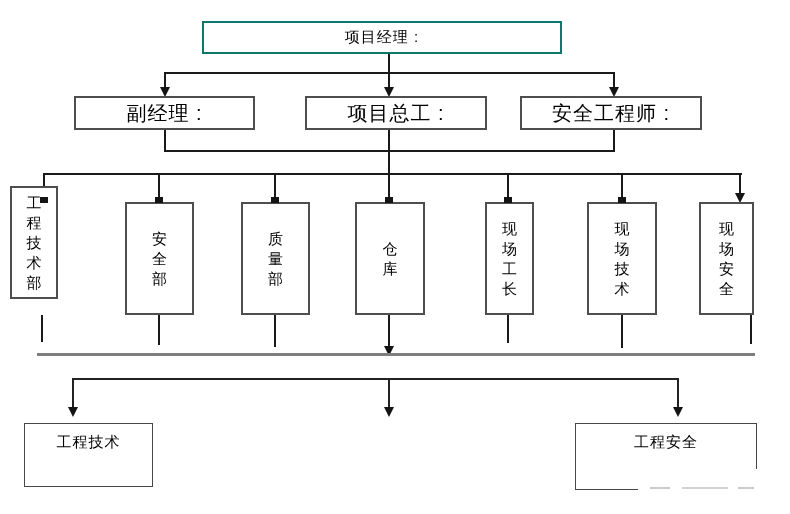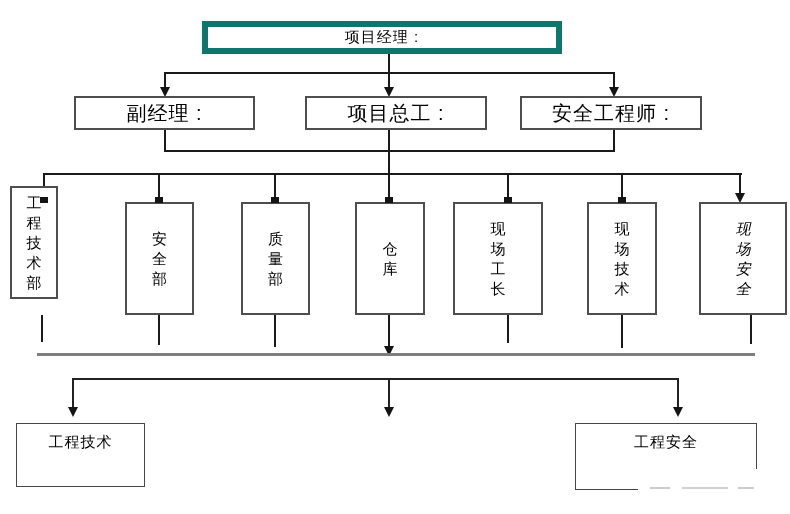--- a/index.html
+++ b/index.html
@@ -15,21 +15,21 @@
   .hl.gray{height:2.5px;background:#7e7e7e;}
   
   .arr-down{position:absolute;width:0;height:0;
     border-left:5px solid transparent;border-right:5px solid transparent;
     border-top:10px solid #141414;}
   
   .sq{position:absolute;width:8px;height:6px;background:#141414;}
   
   .box{position:absolute;background:#fff;box-sizing:border-box;
     display:flex;align-items:center;justify-content:center;}
-  .box.l1{border:6px solid #0f766e;font-size:15px;letter-spacing:1px;}
+  .box.l1{border:2px solid #0f766e;font-size:15px;letter-spacing:1px;}
   .box.l2{border:2px solid #4e4e4e;font-size:20px;letter-spacing:1px;}
   .box.l3{border:2px solid #4e4e4e;}
   .box.l4{border:1.5px solid #474747;align-items:flex-start;font-size:15px;letter-spacing:1px;}
   .box.l4 .toplabel{padding-top:9px;}
   .vtext{width:17px;word-break:break-all;line-height:20px;font-size:15px;
     text-align:center;letter-spacing:0;}
   
   .wm-white{position:absolute;background:#fff;}
   .wm-dash{position:absolute;background:#cbcbcb;height:2px;}
 </style>
@@ -98,38 +98,38 @@
   </div>
   <div class="box l3" style="left:241px;top:202px;width:69px;height:113px;">
     <span class="vtext">质量部</span>
   </div>
   <div class="box l3" style="left:125px;top:202px;width:69px;height:113px;">
     <span class="vtext">安全部</span>
   </div>
   <div class="box l3" style="left:355px;top:202px;width:70px;height:113px;">
     <span class="vtext">仓库</span>
   </div>
-  <div class="box l3" style="left:453px;top:202px;width:90px;height:113px;">
+  <div class="box l3" style="left:485px;top:202px;width:49px;height:113px;">
     <span class="vtext">现场工长</span>
   </div>
   <div class="box l3" style="left:587px;top:202px;width:70px;height:113px;">
     <span class="vtext">现场技术</span>
   </div>
-  <div class="box l3" style="left:699px;top:202px;width:88px;height:113px;font-style:italic;">
+  <div class="box l3" style="left:699px;top:202px;width:55px;height:113px;">
     <span class="vtext">现场安全</span>
   </div>
 
   <div class="sq" style="left:40px;top:197px;"></div>
   <div class="sq" style="left:155px;top:197px;"></div>
   <div class="sq" style="left:271px;top:197px;"></div>
   <div class="sq" style="left:385px;top:197px;"></div>
   <div class="sq" style="left:504px;top:197px;"></div>
   <div class="sq" style="left:618px;top:197px;"></div>
 
-  <div class="box l4" style="left:16px;top:423px;width:129px;height:64px;">
+  <div class="box l4" style="left:24px;top:423px;width:129px;height:64px;">
     <span class="toplabel">工程技术</span>
   </div>
   <div class="box l4" style="left:575px;top:423px;width:182px;height:67px;">
     <span class="toplabel">工程安全</span>
   </div>
 
   <div class="wm-white" style="left:638px;top:469px;width:132px;height:24px;"></div>
   <div class="wm-dash" style="left:650px;top:487px;width:20px;"></div>
   <div class="wm-dash" style="left:682px;top:487px;width:46px;background:#d2d2d2;"></div>
   <div class="wm-dash" style="left:738px;top:487px;width:16px;"></div>

